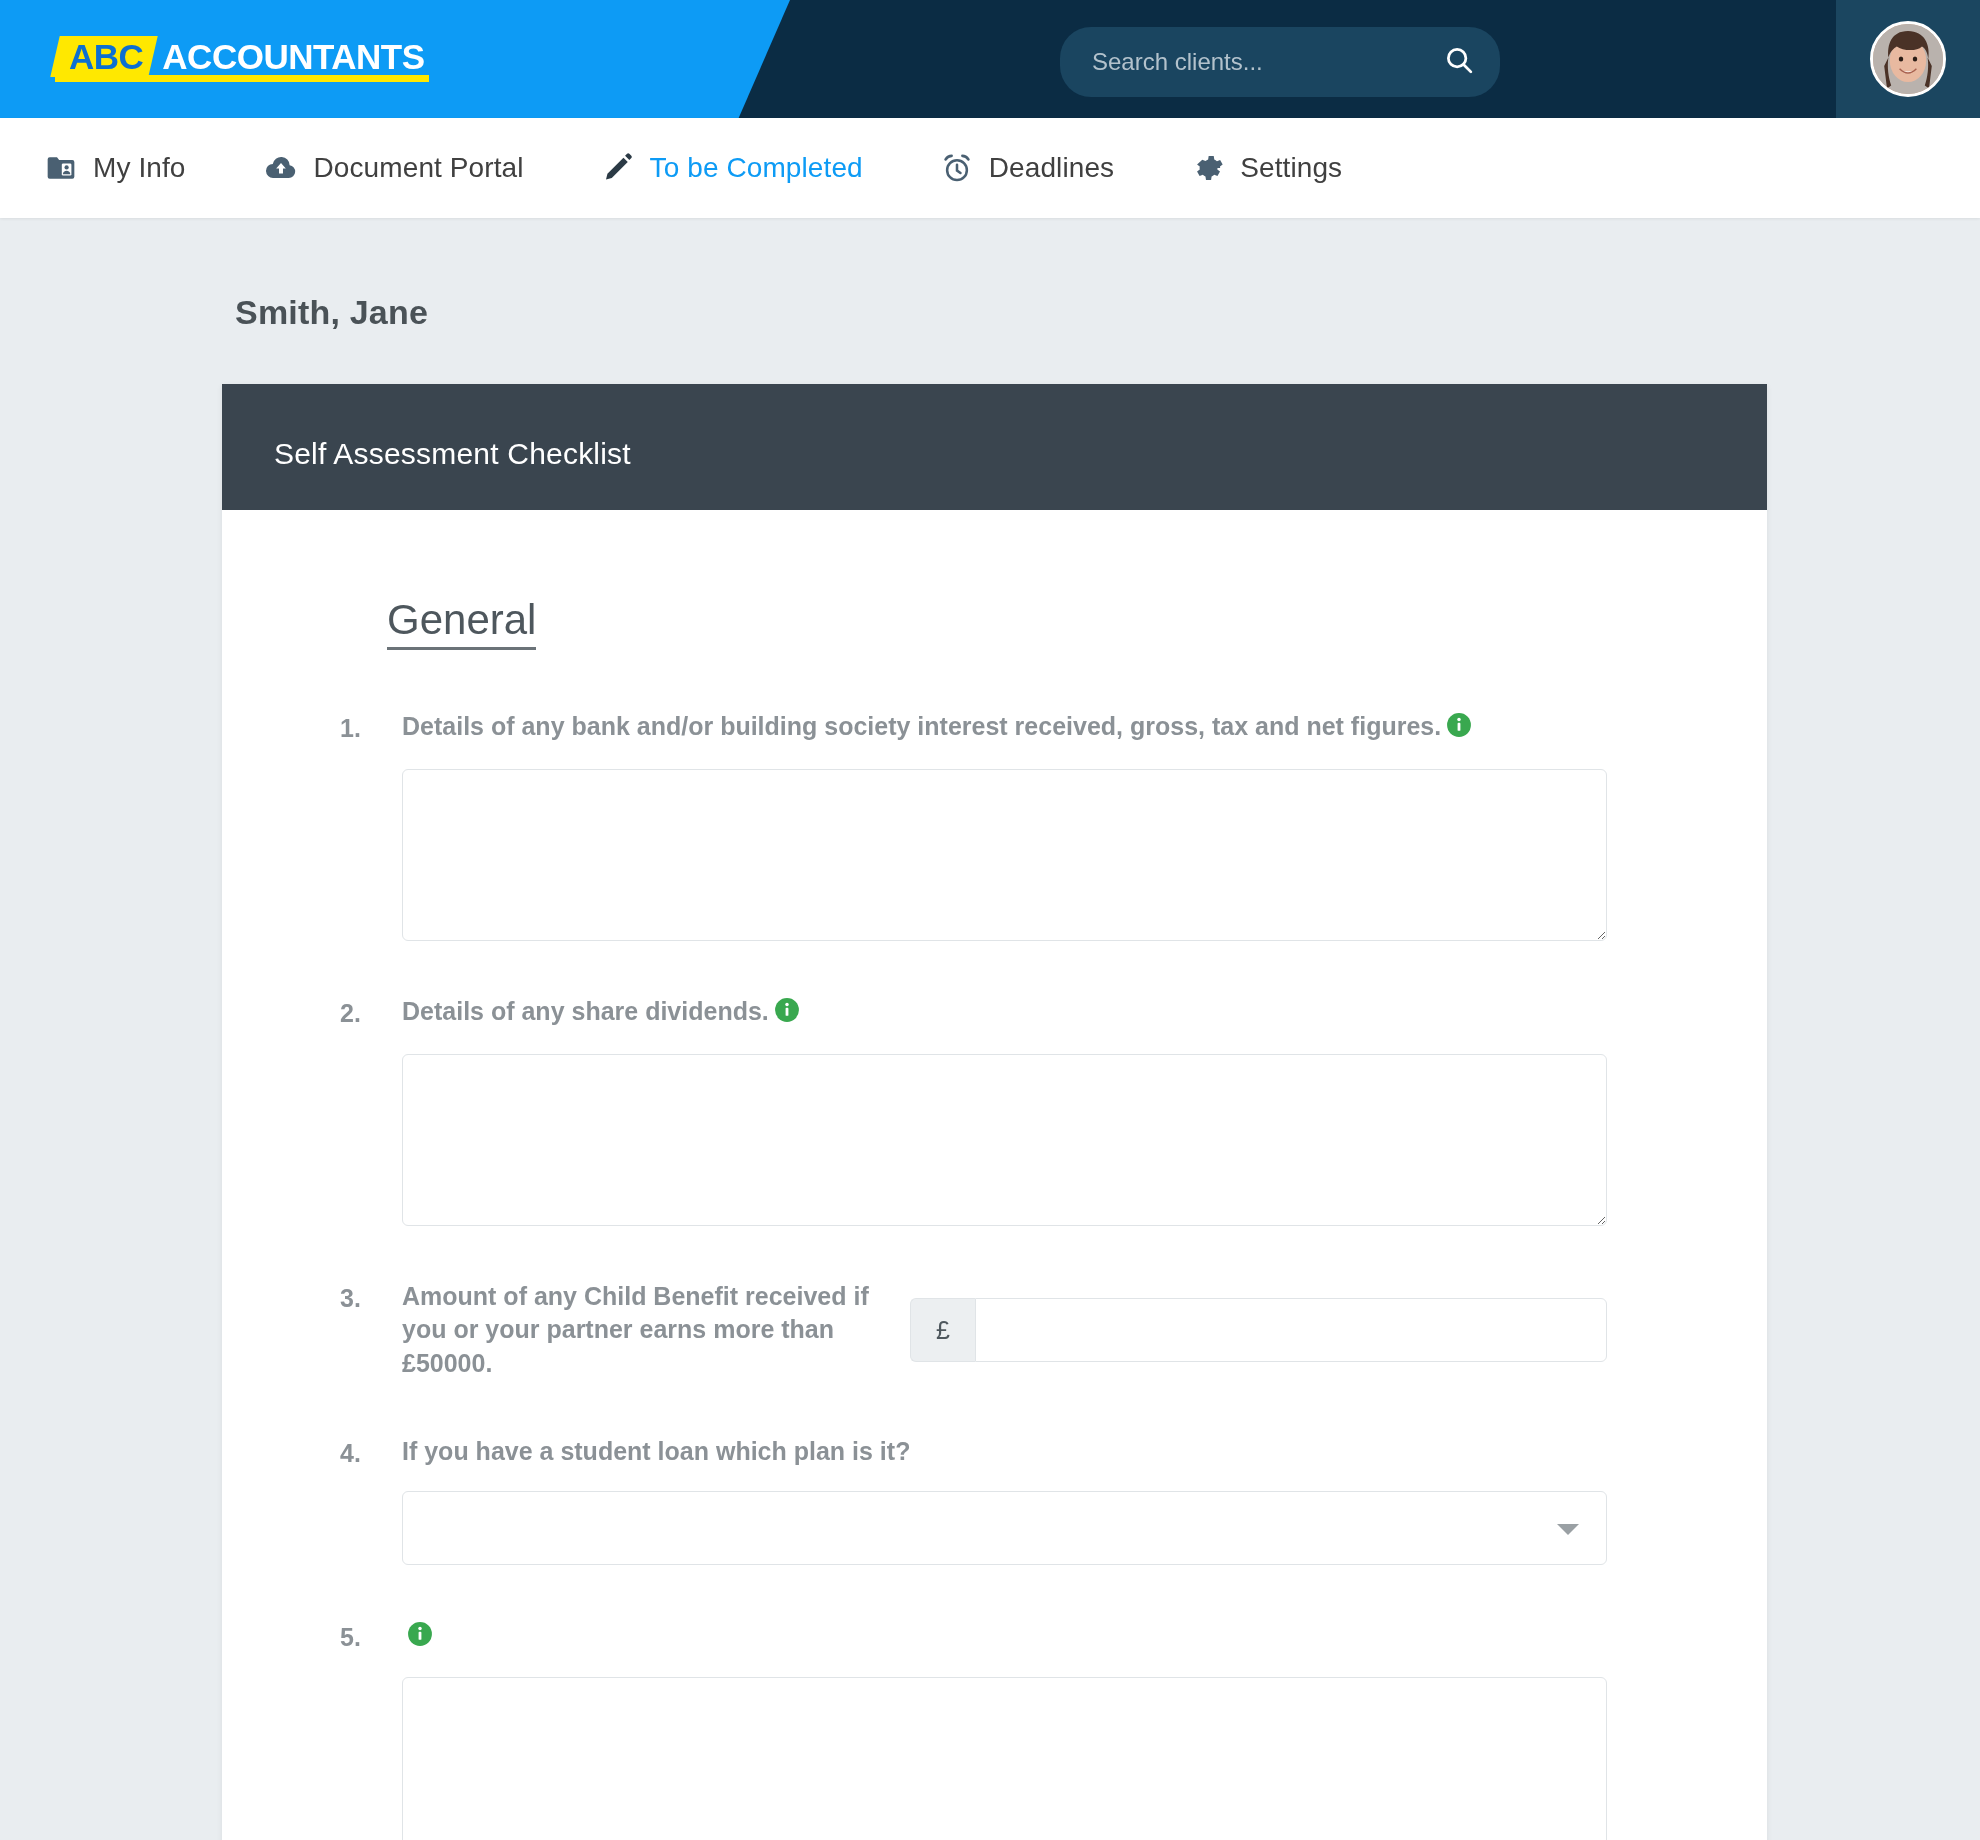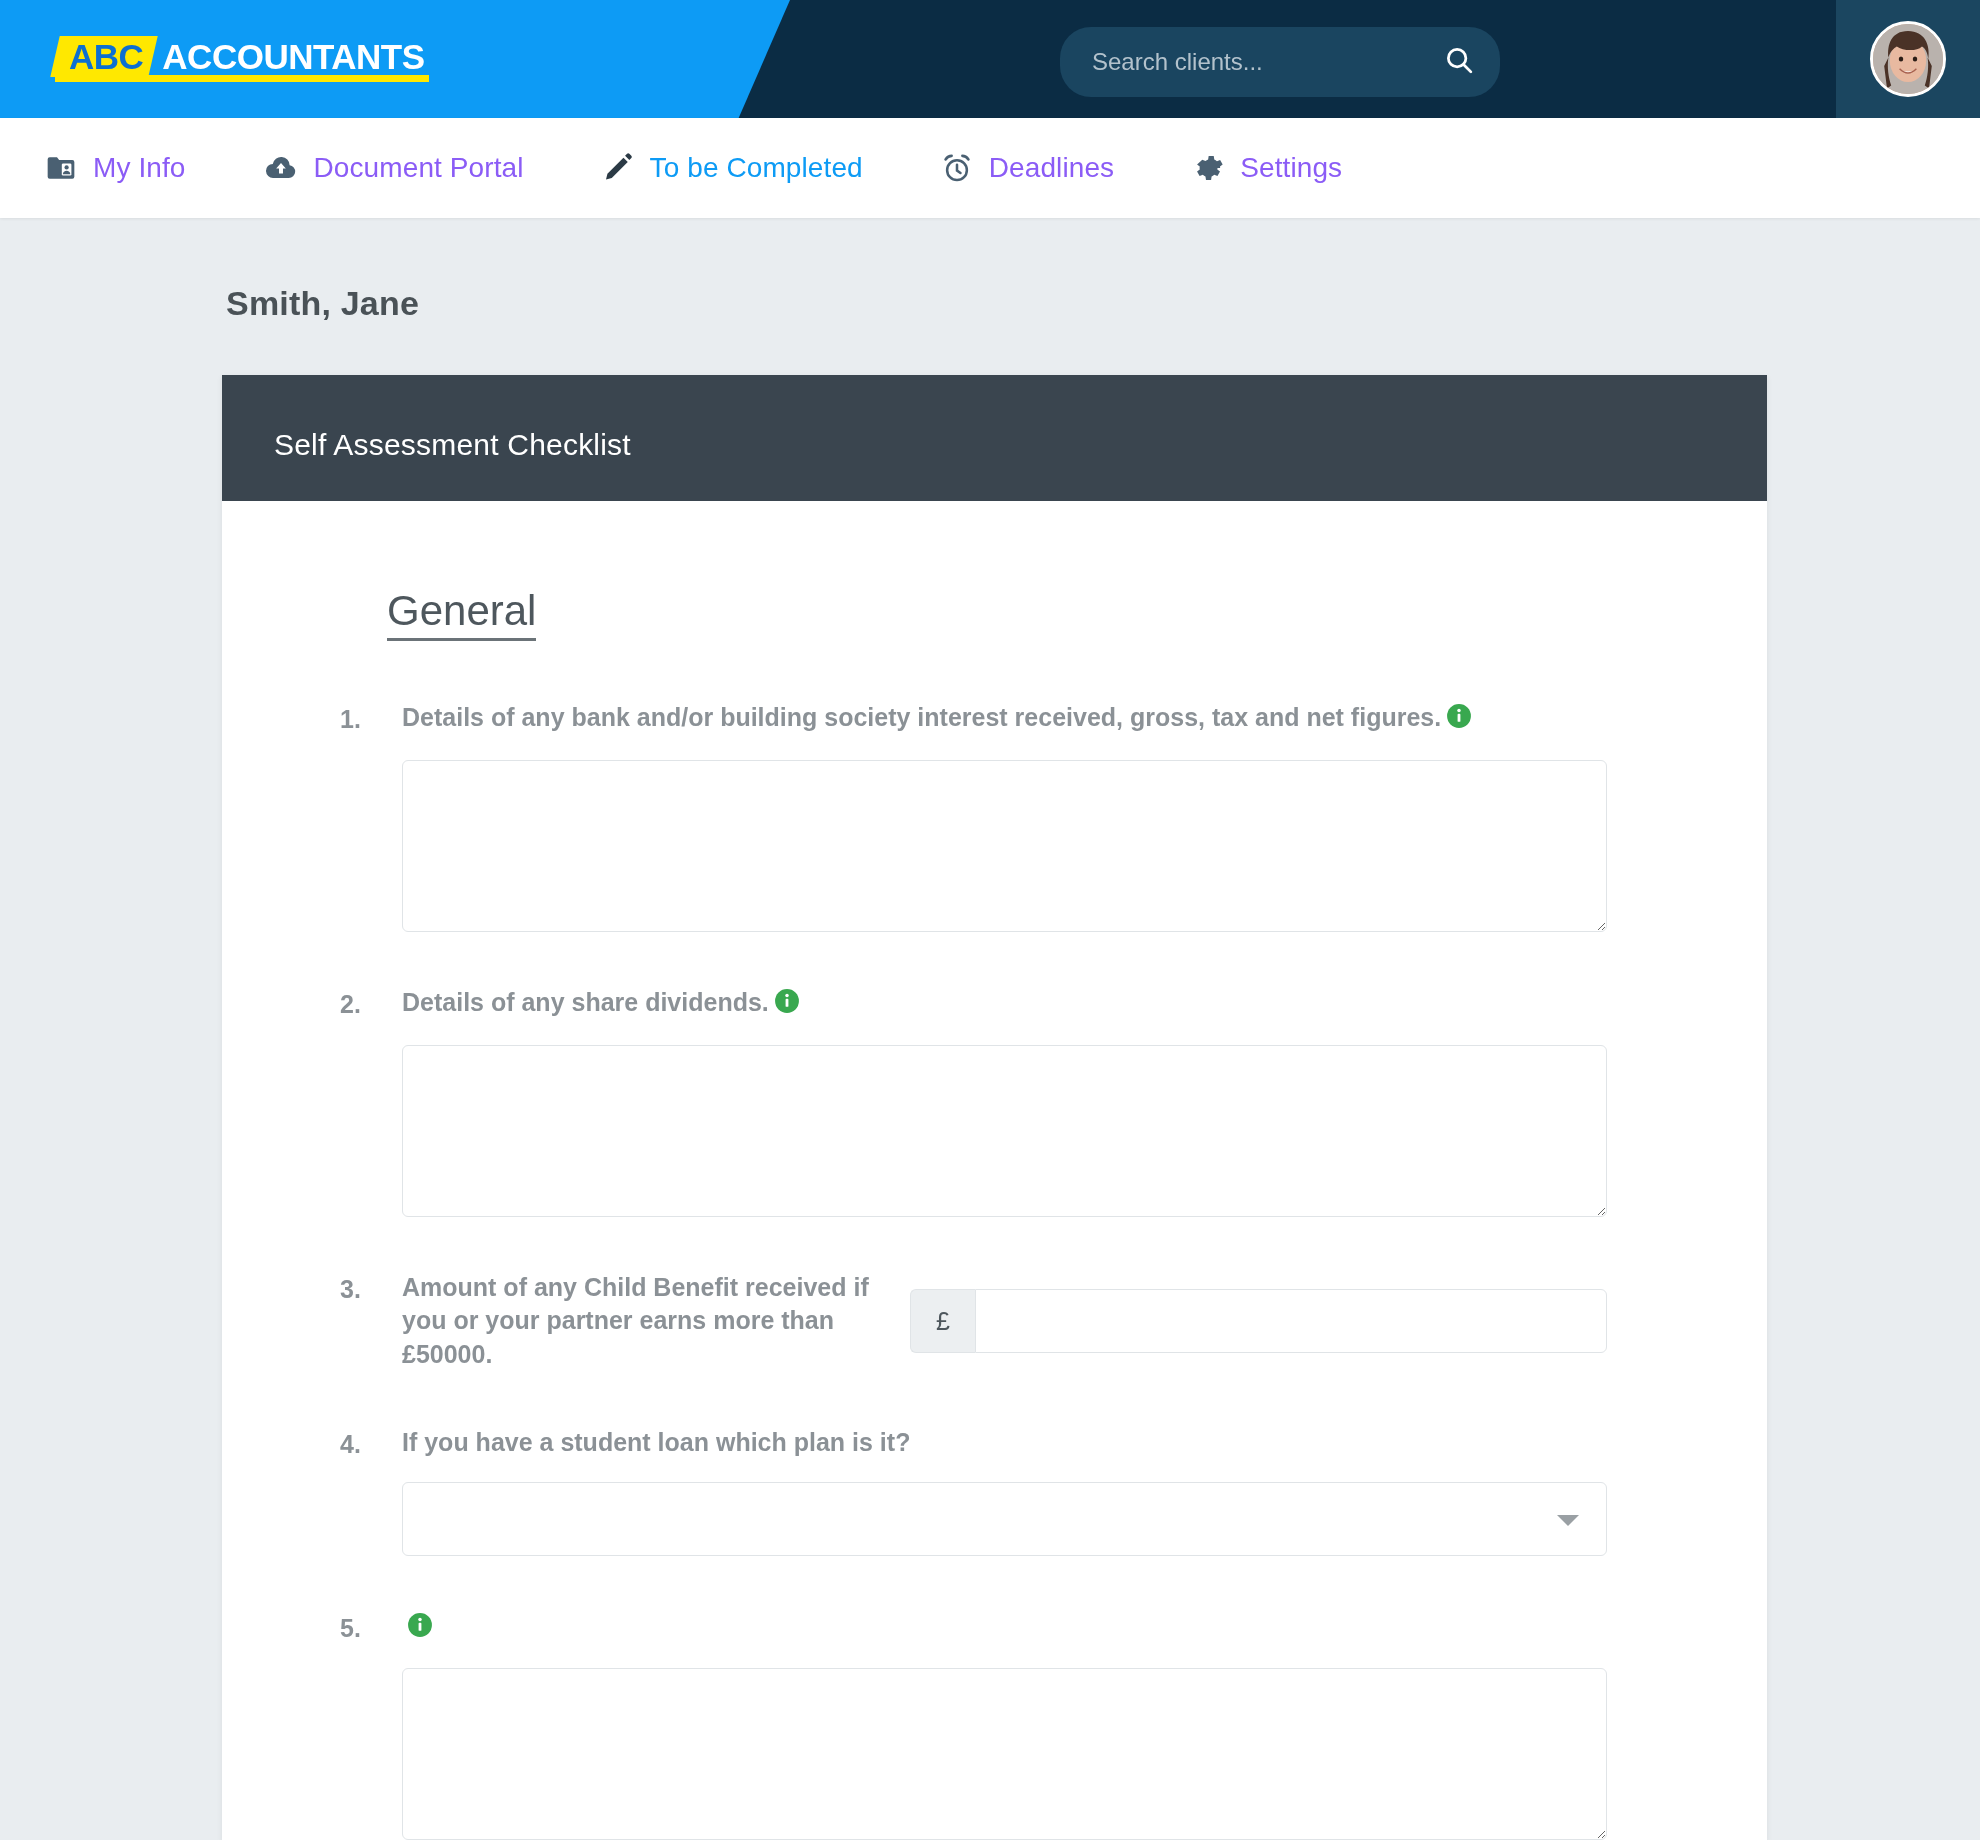--- a/index.html
+++ b/index.html
@@ -124,34 +124,34 @@
   .nav-item {
     display: flex;
     align-items: center;
     gap: 16px;
     margin-right: 78px;
     cursor: pointer;
     white-space: nowrap;
   }
   .nav-label {
     font-size: 28px;
-    color: #8b5cf6;
+    color: #404040;
     letter-spacing: 0.1px;
   }
   .nav-item.active .nav-label { color: #0d9bf5; }
   .nav-icon { display: flex; align-items: center; }
 
   
   .page {
     padding: 0;
     background: #e9edf0;
     height: 1622px;
   }
   .page-title {
-    margin: 4px;
+    margin: 13px;
     padding: 62px 0 0 222px;
     font-size: 34px;
     font-weight: bold;
     color: #4a5257;
     letter-spacing: 0.2px;
   }
 
   .card {
     margin: 52px 0 0 222px;
     width: 1545px;

